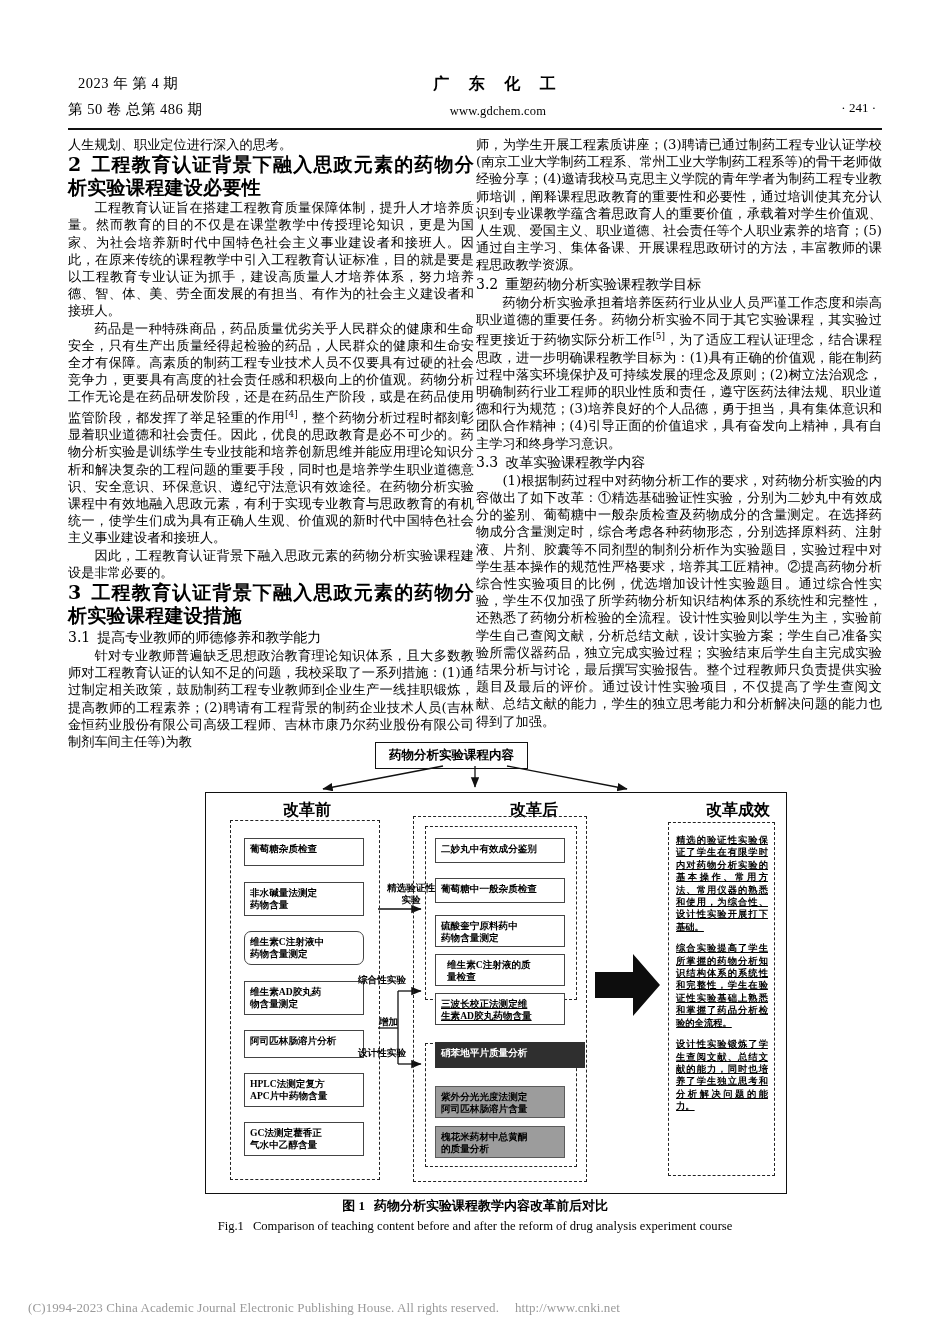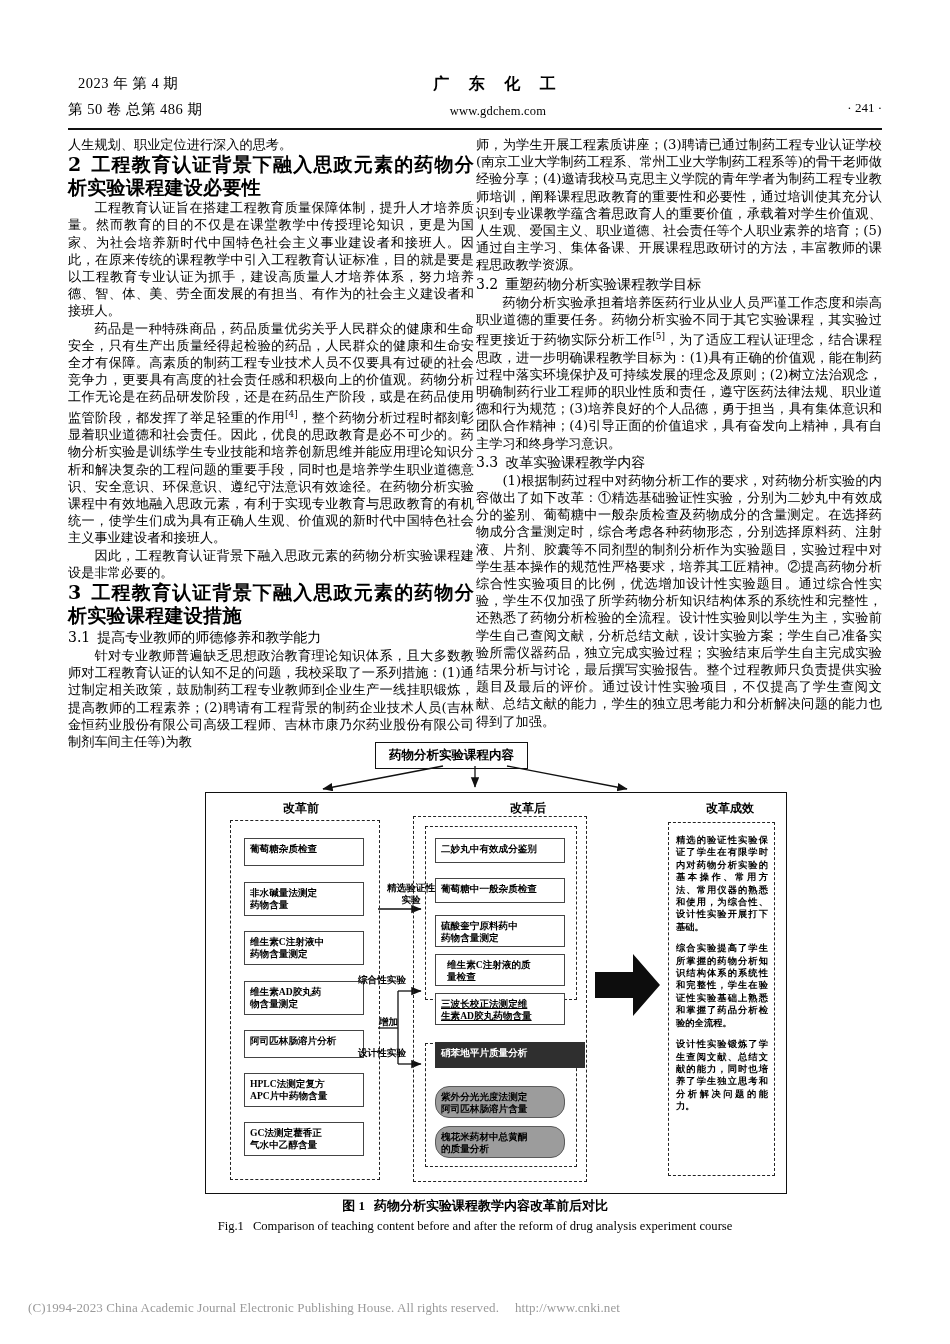--- a/index.html
+++ b/index.html
@@ -12,21 +12,21 @@
 
   
   .masthead{position:absolute;left:68px;top:74px;width:814px;height:54px;}
   .mh-left{position:absolute;left:0;top:0;width:300px;}
   .mh-l1{font-size:14.5px;letter-spacing:.5px;margin-left:10px;}
   .mh-l2{font-size:14.5px;letter-spacing:.5px;margin-top:7px;}
   .mh-center{position:absolute;left:300px;top:0;width:260px;text-align:center;}
   .mh-journal{font-size:16px;font-weight:bold;letter-spacing:7px;
      font-family:"DejaVu Serif",serif;}
   .mh-url{font-size:12.5px;margin-top:9px;letter-spacing:.2px;}
-  .mh-right{position:absolute;right:0;top:26px;font-size:13px;}
+  .mh-right{position:absolute;right:6px;top:26px;font-size:13px;}
   .rule{position:absolute;left:68px;top:128px;width:814px;height:0;
         border-top:2px solid #111;}
 
   
   .col{position:absolute;top:136px;width:406px;
        font-size:13.2px;line-height:17.2px;text-align:justify;
        font-family:"DejaVu Serif",serif;}
   .col-left{left:68px;}
   .col-right{left:476px;}
   .col p{margin:0;}
@@ -41,44 +41,44 @@
   
   .figure{position:absolute;left:55px;top:742px;width:840px;height:500px;}
   .fig-title-box{position:absolute;left:320px;top:0;
      border:1px solid #111;padding:4px 13px;font-size:12.5px;font-weight:bold;
      background:#fff;white-space:nowrap;}
   .fig-svg{position:absolute;left:0;top:0;width:840px;height:470px;}
 
   .outer-box{position:absolute;left:150px;top:50px;width:580px;height:400px;
      border:1.6px solid #111;background:transparent;}
 
-  .colhead{position:absolute;font-size:12px;font-weight:bold;white-space:nowrap;}
+  .colhead{position:absolute;font-size:16px;font-weight:bold;white-space:nowrap;}
   .ch1{left:228px;top:58px;}
   .ch2{left:455px;top:58px;}
   .ch3{left:651px;top:58px;}
 
   .dash{position:absolute;border:1.5px dashed #222;}
   .dl{left:175px;top:78px;width:148px;height:358px;}
   .dm{left:358px;top:74px;width:172px;height:364px;}
   .dr{left:613px;top:80px;width:105px;height:352px;}
   .dm-inner1{left:370px;top:84px;width:150px;height:172px;border-width:1.2px;}
   .dm-inner2{left:370px;top:301px;width:150px;height:122px;border-width:1.2px;}
 
   .nbox{position:absolute;border:1px solid #444;background:#fff;
      font-size:9.6px;line-height:12.2px;padding:4px 5px;
      box-sizing:border-box;font-weight:bold;}
   .nbox.dark{background:#2f2f2f;color:#fff;border-color:#2f2f2f;}
-  .nbox.gray{background:#9c9c9c;color:#000;border-color:#5a5a5a;border-radius:14px;}
+  .nbox.gray{background:#9c9c9c;color:#000;border-color:#5a5a5a;}
 
   .conn{position:absolute;font-size:9.6px;line-height:12px;font-weight:bold;
      white-space:nowrap;}
 
   .rtext{position:absolute;left:621px;top:92px;width:92px;
      font-size:9.3px;line-height:12.4px;font-weight:bold;text-align:justify;}
-  .rtext p{margin:0 0 9px 0;}
+  .rtext p{margin:0 0 9px 0;text-decoration:underline;}
 
   
   .cap-cn{position:absolute;left:0;top:455px;width:840px;text-align:center;
      font-size:13px;font-weight:bold;}
   .cap-cn .lbl{margin-right:9px;}
   .cap-en{position:absolute;left:0;top:477px;width:840px;text-align:center;
      font-size:12.6px;font-family:"Liberation Serif",serif;}
   .cap-en .lbl{margin-right:9px;}
 
   
@@ -157,21 +157,21 @@
 
     <div class="dash dl"></div>
     <div class="dash dm"></div>
     <div class="dash dm-inner1"></div>
     <div class="dash dm-inner2"></div>
     <div class="dash dr"></div>
 
     <div class="nbox" style="left:189px;top:96px;width:120px;height:28px;">葡萄糖杂质检查</div>
     <div class="nbox" style="left: 189px; top: 140px; width: 120px; height: 34px; white-space: pre-line;">非水碱量法测定
 药物含量</div>
-    <div class="nbox" style="left: 189px; top: 189px; width: 120px; height: 34px; white-space: pre-line;">维生素C注射液中
+    <div class="nbox" style="left: 189px; top: 189px; width: 120px; height: 34px; white-space: pre-line; border-radius: 7px;">维生素C注射液中
 药物含量测定</div>
     <div class="nbox" style="left: 189px; top: 239px; width: 120px; height: 34px; white-space: pre-line;">维生素AD胶丸药
 物含量测定</div>
     <div class="nbox" style="left:189px;top:288px;width:120px;height:28px;">阿司匹林肠溶片分析</div>
     <div class="nbox" style="left: 189px; top: 331px; width: 120px; height: 34px; white-space: pre-line;">HPLC法测定复方
 APC片中药物含量</div>
     <div class="nbox" style="left: 189px; top: 380px; width: 120px; height: 34px; white-space: pre-line;">GC法测定藿香正
 气水中乙醇含量</div>
 
     <div class="nbox" style="left:380px;top:96px;width:130px;height:25px;">二妙丸中有效成分鉴别</div>

